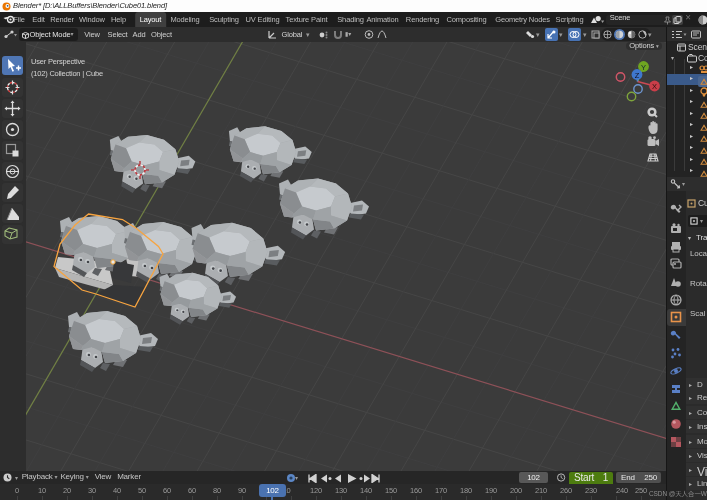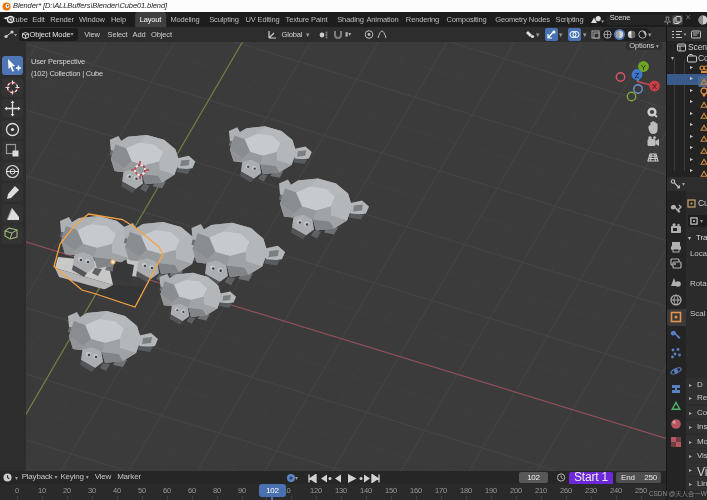--- a/index.html
+++ b/index.html
@@ -42,21 +42,21 @@
   <div class="abs" style="left:13px;top:0;line-height:12px">Blender* [D:\ALLBuffers\Blender\Cube01.blend]</div>
 </div>
 
 <div class="abs" id="topbar">
   <svg class="abs" style="left:3px;top:3px" width="12" height="9" viewBox="0 0 24 18">
     <circle cx="15" cy="9" r="6" fill="none" stroke="#e8e8e8" stroke-width="2.6"></circle>
     <circle cx="15" cy="9" r="2.2" fill="#e8e8e8"></circle>
     <path d="M1 6 L10 5 L6 9 Z" fill="#e8e8e8"></path>
     <path d="M1 6 L12 3 L12 7 Z" fill="#e8e8e8"></path>
   </svg>
-<div class="mi" style="left:19px">Cube</div>
+<div class="mi" style="left:19px">File</div>
   <div class="mi" style="left:38.5px">Edit</div>
   <div class="mi" style="left:62px">Render</div>
   <div class="mi" style="left:92px">Window</div>
   <div class="mi" style="left:118.5px">Help</div>
   <div class="mi" style="left:150.5px;background:#3f3f3f;color:#fff;padding:0 5px;border-radius:3px 3px 0 0">Layout</div>
   <div class="mi" style="left:185px">Modeling</div>
   <div class="mi" style="left:224px">Sculpting</div>
   <div class="mi" style="left:262.5px">UV Editing</div>
   <div class="mi" style="left:306.5px">Texture Paint</div>
   <div class="mi" style="left:350.5px">Shading</div>
@@ -634,21 +634,21 @@
       <circle cx="53" cy="4.5" r="1.5"></circle>
         <path d="M56 0.5 L62 4.5 L56 8.5 Z"></path>
       <path d="M71 0.5 v8 M64 0.5 L70 4.5 L64 8.5 Z" stroke="#d2d2d2" stroke-width="1.3"></path>
     </g>
   </svg>
   <div class="abs" style="left:519px;top:1px;width:29px;height:11px;background:#585858;border-radius:2px;color:#f2f2f2;text-align:center;line-height:11px;font-size:8px">102</div>
   <svg class="abs" style="left:557px;top:2px" width="10" height="9" viewBox="0 0 11 9">
     <circle cx="4.5" cy="4.5" r="4" fill="none" stroke="#bbb" stroke-width="1.1"></circle>
     <path d="M4.5 2.2 v2.3 l1.8 1.2" stroke="#bbb" stroke-width="1" fill="none"></path>
   </svg>
-  <div class="abs" style="left:569px;top:1px;width:44px;height:15px;background:#6d28d9;border-radius:2px;color:#e8e8e8;font-size:12px;line-height:11px">
+  <div class="abs" style="left:569px;top:1px;width:44px;height:15px;background:#4d7c0f;border-radius:2px;color:#e8e8e8;font-size:10px;line-height:11px">
     <span style="margin-left:5px">Start</span><span style="position:absolute;right:5px">1</span>
   </div>
   <div class="abs" style="left:616px;top:1px;width:45px;height:11px;background:#4f4f4f;border-radius:2px;color:#e8e8e8;font-size:8px;line-height:11px">
     <span style="margin-left:5px">End</span><span style="position:absolute;right:4px">250</span>
   </div>
 
   <div class="abs" id="ruler">
       <div class="num" style="left:5px;width:24px;text-align:center">0</div>
       <div class="num" style="left:30px;width:24px;text-align:center">10</div>
       <div class="num" style="left:55px;width:24px;text-align:center">20</div>
@@ -666,21 +666,21 @@
       <div class="num" style="left:354px;width:24px;text-align:center">140</div>
       <div class="num" style="left:379px;width:24px;text-align:center">150</div>
       <div class="num" style="left:404px;width:24px;text-align:center">160</div>
       <div class="num" style="left:429px;width:24px;text-align:center">170</div>
       <div class="num" style="left:454px;width:24px;text-align:center">180</div>
       <div class="num" style="left:479px;width:24px;text-align:center">190</div>
       <div class="num" style="left:504px;width:24px;text-align:center">200</div>
       <div class="num" style="left:529px;width:24px;text-align:center">210</div>
       <div class="num" style="left:554px;width:24px;text-align:center">260</div>
       <div class="num" style="left:579px;width:24px;text-align:center">230</div>
-      <div class="num" style="left:604px;width:24px;text-align:center">240</div>
+      <div class="num" style="left:604px;width:24px;text-align:right">240</div>
       <div class="num" style="left:629px;width:24px;text-align:center">250</div>
       <div class="abs" style="left:17px;top:12px;width:1px;height:4px;background:#404040"></div>
       <div class="abs" style="left:42px;top:12px;width:1px;height:4px;background:#404040"></div>
       <div class="abs" style="left:67px;top:12px;width:1px;height:4px;background:#404040"></div>
       <div class="abs" style="left:92px;top:12px;width:1px;height:4px;background:#404040"></div>
       <div class="abs" style="left:117px;top:12px;width:1px;height:4px;background:#404040"></div>
       <div class="abs" style="left:142px;top:12px;width:1px;height:4px;background:#404040"></div>
       <div class="abs" style="left:167px;top:12px;width:1px;height:4px;background:#404040"></div>
       <div class="abs" style="left:192px;top:12px;width:1px;height:4px;background:#404040"></div>
       <div class="abs" style="left:217px;top:12px;width:1px;height:4px;background:#404040"></div>

